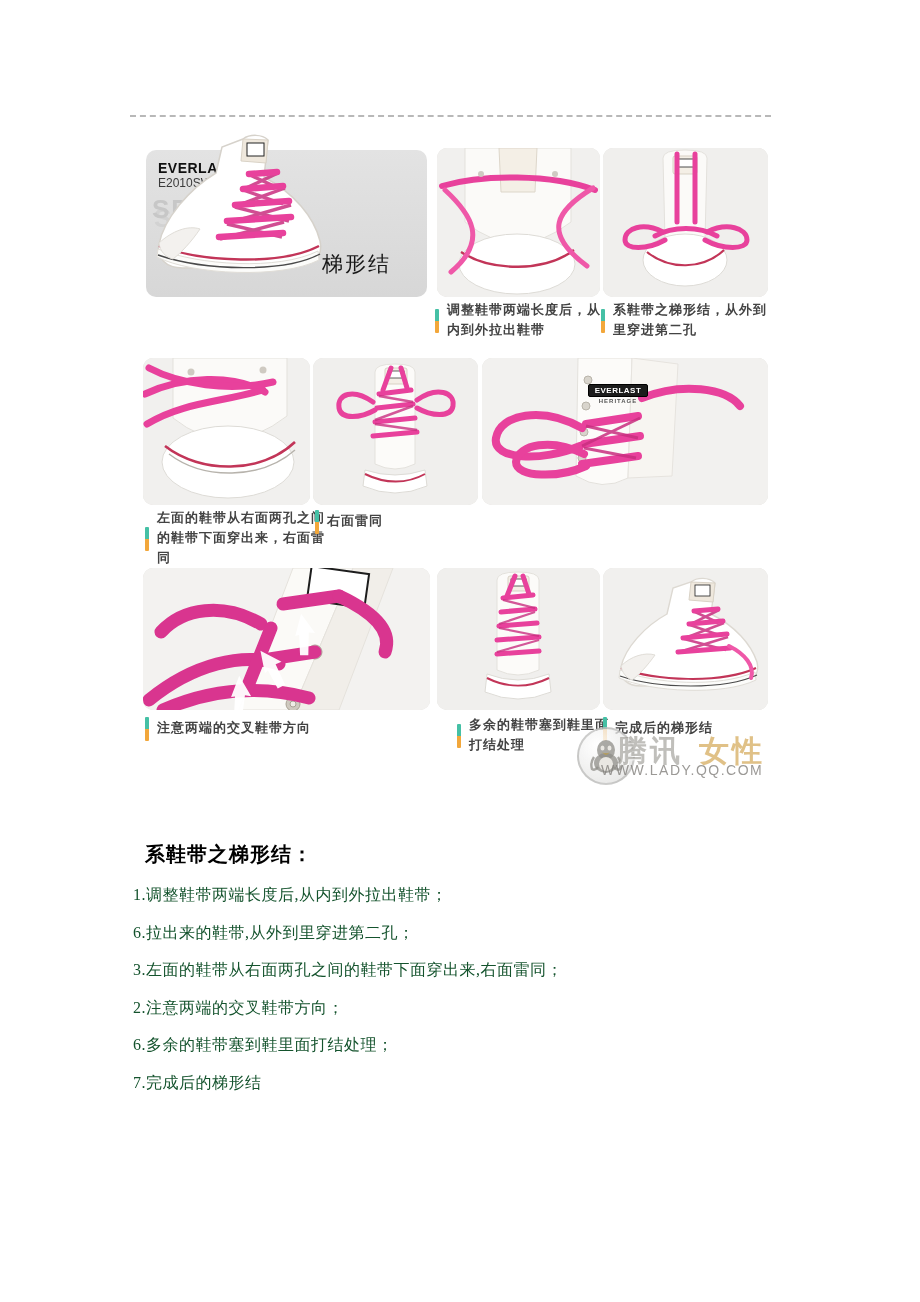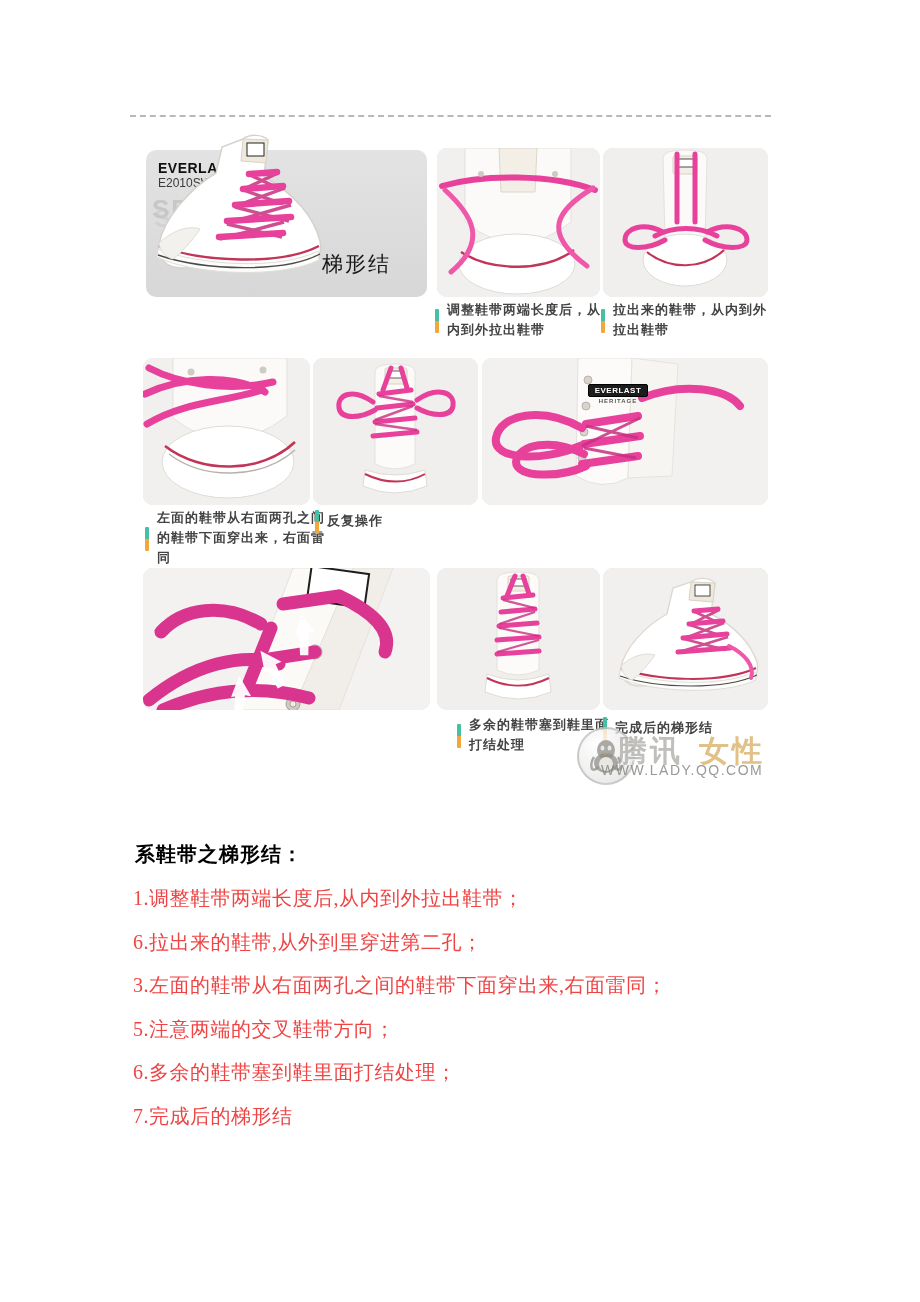--- a/index.html
+++ b/index.html
@@ -27,23 +27,23 @@
   
   .wm-circle{left:577px;top:727px;width:54px;height:54px;border-radius:50%;
     background:radial-gradient(circle at 35% 30%,rgba(255,255,255,.9),rgba(205,205,203,.55));
     border:2px solid rgba(170,170,168,.55);display:flex;align-items:center;justify-content:center;}
   .wm-name{left:617px;top:731px;font-size:30px;font-weight:bold;letter-spacing:3px;white-space:nowrap;}
   .wm-name .n1{color:rgba(150,148,142,.6);text-shadow:1px 1px 0 rgba(255,255,255,.8);}
   .wm-name .n2{color:rgba(208,160,70,.65);text-shadow:1px 1px 0 rgba(255,255,255,.8);margin-left:16px;}
   .wm-url{left:601px;top:762px;font-size:14px;color:rgba(130,128,124,.8);letter-spacing:1.5px;white-space:nowrap;}
   
   .article{left:133px;top:841px;width:620px;}
-  .article-title{font-size:20px;font-weight:bold;color:#000;letter-spacing:1px;margin:0 0 17px 2px;
+  .article-title{font-size:20px;font-weight:bold;color:#000;letter-spacing:1px;margin:0 0 17px 12px;
     font-family:"Liberation Sans",sans-serif;}
-  .article-step{font-size:20px;color:#ef4444;letter-spacing:.5px;margin:0 0 16.5px 0;
+  .article-step{font-size:16px;color:#14532d;letter-spacing:.5px;margin:0 0 16.5px 0;
     font-family:"Liberation Serif","DejaVu Serif",serif;}
   
   .tongue-label{position:absolute;text-align:center;}
   .tl1{display:block;font-size:8px;font-weight:bold;color:#fff;background:#1c1c1c;
     border:1px solid #000;padding:1px 3px;border-radius:2px;letter-spacing:.5px;}
   .tl2{display:block;font-size:6px;font-weight:bold;color:#555;letter-spacing:1px;margin-top:1px;}
 </style>
 </head>
 <body>
 
@@ -117,21 +117,21 @@
       </g>
     </svg>
   </div>
 
   <div class="abs caption" style="left:435px;top:300px;width:178px;">
     <span class="cap-marker"></span>
     <span class="cap-text">调整鞋带两端长度后，从内到外拉出鞋带</span>
   </div>
   <div class="abs caption" style="left:601px;top:300px;width:168px;">
     <span class="cap-marker"></span>
-    <span class="cap-text">拉出来的鞋带，从内到外拉出鞋带</span>
+    <span class="cap-text">系鞋带之梯形结，从外到里穿进第二孔</span>
   </div>
 
   <div class="abs panel" style="left:143px;top:358px;width:167px;height:147px;">
     <svg viewBox="0 0 167 147">
       <rect width="167" height="147" fill="#f1f0ee"></rect>
       <path d="M30 0 L30 60 Q 85 104 144 58 L144 0 Z" fill="#fbfaf8" stroke="#e3e1dc"></path>
       <ellipse cx="85" cy="104" rx="66" ry="36" fill="#ffffff" stroke="#dddbd6"></ellipse>
       <path d="M22 88 C58 116 118 116 152 84" stroke="#c23558" stroke-width="2.6" fill="none"></path>
       <path d="M26 96 C60 122 118 122 152 92" stroke="#b7b3ac" stroke-width="1.4" fill="none"></path>
       <g stroke="#e8419c" stroke-width="7" fill="none" stroke-linecap="round">
@@ -200,21 +200,21 @@
       <span class="tl2">HERITAGE</span>
     </span>
   </div>
 
   <div class="abs caption" style="left:145px;top:508px;width:184px;">
     <span class="cap-marker"></span>
     <span class="cap-text">左面的鞋带从右面两孔之间的鞋带下面穿出来，右面雷同</span>
   </div>
   <div class="abs caption" style="left:315px;top:508px;width:150px;">
     <span class="cap-marker"></span>
-    <span class="cap-text">反复操作</span>
+    <span class="cap-text">右面雷同</span>
   </div>
 
   <div class="abs panel" style="left:143px;top:568px;width:287px;height:142px;">
     <svg viewBox="0 0 287 142">
       <rect width="287" height="142" fill="#f3f2f0"></rect>
       <path d="M150 0 L210 0 L150 142 L96 142 Z" fill="#fbfaf7" stroke="#e5e2dc"></path>
       <path d="M210 0 L250 0 L196 142 L150 142 Z" fill="#f1eee9" stroke="#e5e2dc"></path>
       <g fill="#cfc9bf" stroke="#a9a295">
         <circle cx="196" cy="28" r="7"></circle>
           <circle cx="172" cy="84" r="7"></circle>
@@ -288,20 +288,24 @@
       <g stroke="#e8419c" stroke-width="5" stroke-linecap="round" fill="none">
         <path d="M91 43 L115 41"></path>
         <path d="M86 56 L120 53"></path>
         <path d="M80 70 L124 66"></path>
         <path d="M75 84 L127 80"></path>
       </g>
       <path d="M126 78 C142 86 152 98 148 110" stroke="#ef58a8" stroke-width="4" fill="none" stroke-linecap="round"></path>
     </svg>
   </div>
 
+  <div class="abs caption" style="left:145px;top:715px;width:230px;">
+    <span class="cap-marker"></span>
+    <span class="cap-text">注意两端的交叉鞋带方向</span>
+  </div>
   <div class="abs caption" style="left:457px;top:715px;width:158px;">
     <span class="cap-marker"></span>
     <span class="cap-text">多余的鞋带塞到鞋里面打结处理</span>
   </div>
   <div class="abs caption" style="left:603px;top:715px;width:170px;">
     <span class="cap-marker"></span>
     <span class="cap-text">完成后的梯形结</span>
   </div>
 
   <div class="abs wm-circle">
@@ -319,18 +323,18 @@
   <div class="abs wm-name">
     <span class="n1">腾讯</span><span class="n2">女性</span>
   </div>
   <div class="abs wm-url">WWW.LADY.QQ.COM</div>
 
   <div class="abs article">
     <p class="article-title">系鞋带之梯形结：</p>
     <p class="article-step">1.调整鞋带两端长度后,从内到外拉出鞋带；</p>
     <p class="article-step">6.拉出来的鞋带,从外到里穿进第二孔；</p>
     <p class="article-step">3.左面的鞋带从右面两孔之间的鞋带下面穿出来,右面雷同；</p>
-    <p class="article-step">5.注意两端的交叉鞋带方向；</p>
+    <p class="article-step">2.注意两端的交叉鞋带方向；</p>
     <p class="article-step">6.多余的鞋带塞到鞋里面打结处理；</p>
     <p class="article-step">7.完成后的梯形结</p>
   </div>
 
 </div>
 
 </body></html>

